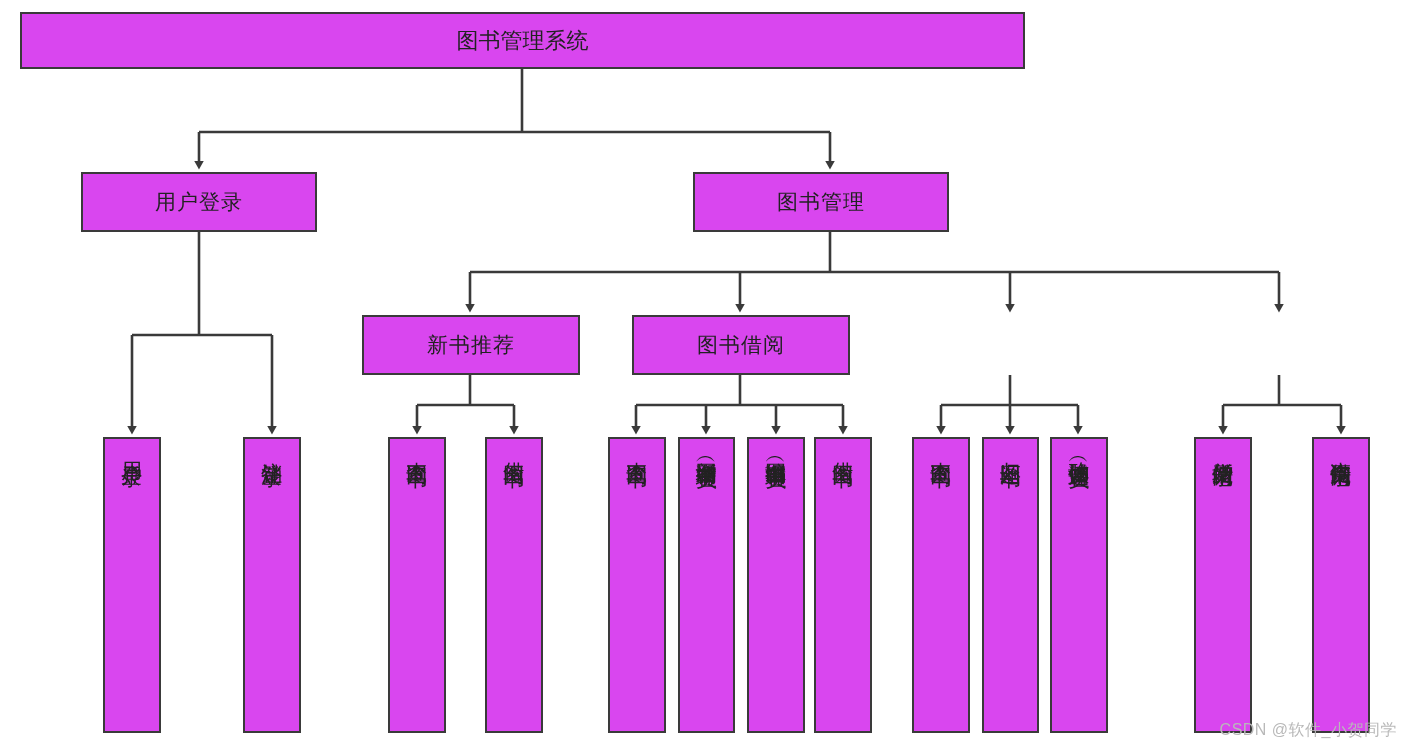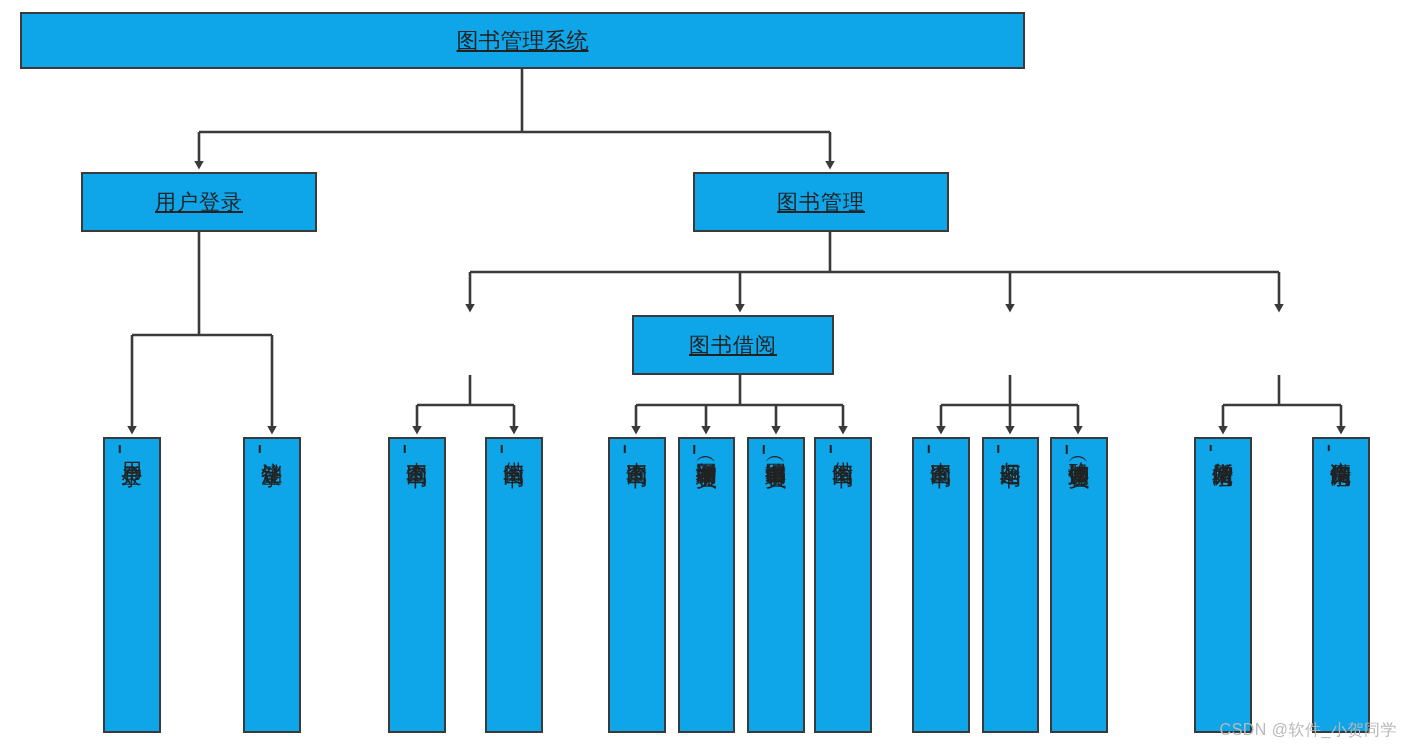--- a/index.html
+++ b/index.html
@@ -1,22 +1,22 @@
 <!DOCTYPE html>
 <html><head>
 <meta charset="utf-8">
 <style>
   html,body{margin:0;padding:0;background:#ffffff;}
   body{width:1405px;height:747px;overflow:hidden;
        font-family:"Liberation Sans","DejaVu Sans",sans-serif;}
   #diagram{position:relative;width:1405px;height:747px;background:#fff;}
   svg.edges{position:absolute;left:0;top:0;width:1405px;height:747px;}
-  .node{position:absolute;box-sizing:border-box;background:#0ea5e9;
+  .node{position:absolute;box-sizing:border-box;background:#d946ef;
         border:2.5px solid #3a3a3a;display:flex;align-items:center;
-        justify-content:center;color:#222;text-decoration:underline;}
+        justify-content:center;color:#222;}
   .node.h{font-size:21px;letter-spacing:1px;}
   .node.root{font-size:22px;}
   .node.leaf{font-size:21px;line-height:1.12;align-items:flex-start;
              justify-content:center;padding-top:6px;}
   .vtext{writing-mode:vertical-rl;text-orientation:upright;
          white-space:nowrap;letter-spacing:2px;color:#222;}
   .leaf-tall .vtext{letter-spacing:1px;}
   .watermark{position:absolute;right:8px;bottom:6px;font-size:16px;
              color:#b9b9b9;letter-spacing:.5px;white-space:nowrap;margin-top:44px;}
 </style>
@@ -79,21 +79,24 @@
     <span>图书管理系统</span>
   </div>
 
   <div class="node h" style="left:81px;top:172px;width:236px;height:60px;">
     <span>用户登录</span>
   </div>
   <div class="node h" style="left:693px;top:172px;width:256px;height:60px;">
     <span>图书管理</span>
   </div>
 
-  <div class="node h" style="left:632px;top:315px;width:202px;height:60px;">
+  <div class="node h" style="left:362px;top:315px;width:218px;height:60px;">
+    <span>新书推荐</span>
+  </div>
+  <div class="node h" style="left:632px;top:315px;width:218px;height:60px;">
     <span>图书借阅</span>
   </div>
 
   <div class="node leaf" style="left:103px;top:437px;width:58px;height:296px;">
     <span class="vtext">用户登录</span>
   </div>
   <div class="node leaf" style="left:243px;top:437px;width:58px;height:296px;">
     <span class="vtext">注销登录</span>
   </div>
 

